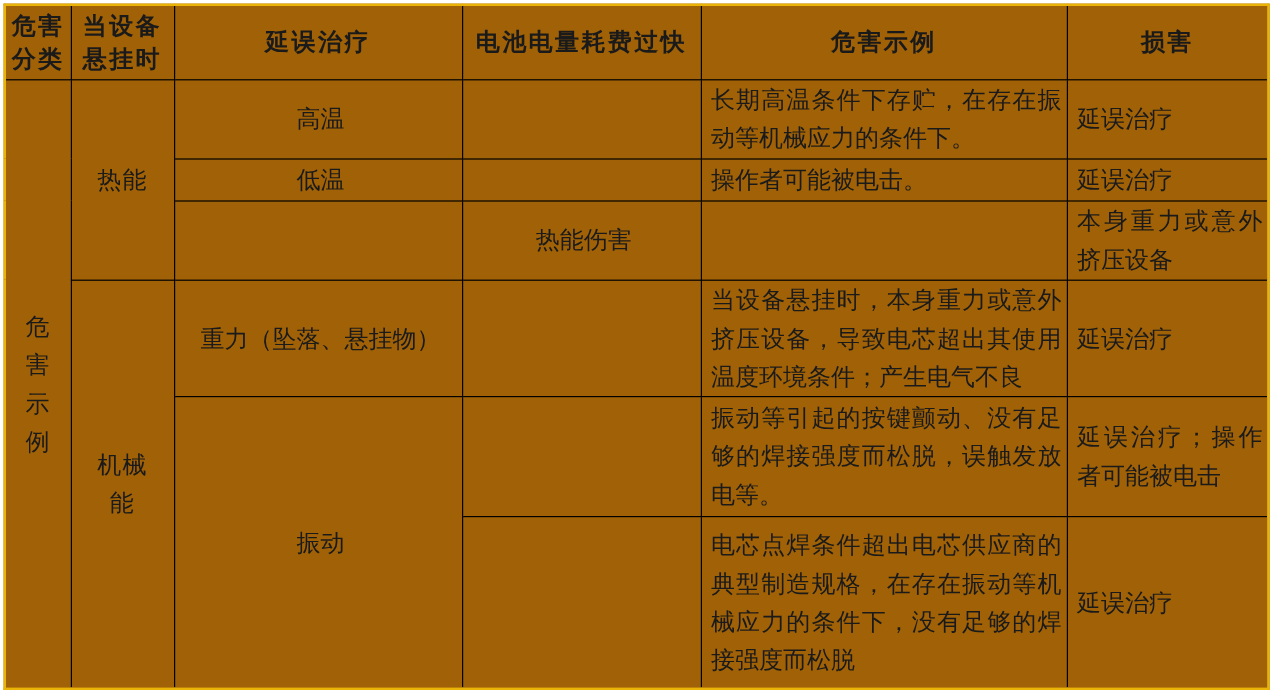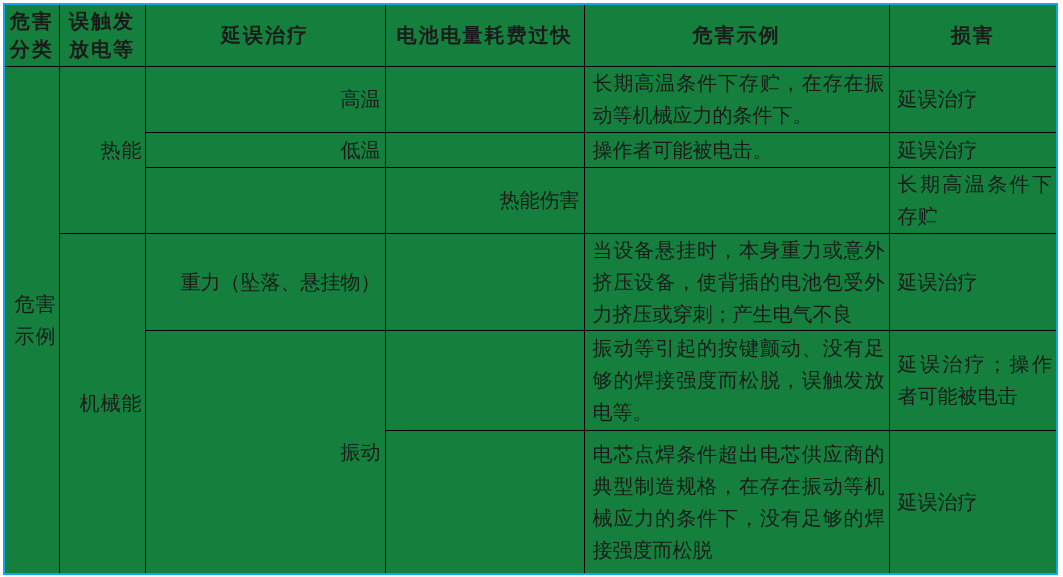--- a/index.html
+++ b/index.html
@@ -7,22 +7,22 @@
     padding: 0;
     background: #ffffff;
     width: 1063px;
     height: 577px;
     overflow: hidden;
   }
   table.hazard {
     border-collapse: collapse;
     table-layout: fixed;
     margin: 3px 0 0 3px;
-    border: 2px solid #0ea5e9;
-    background: #15803d;
+    border: 2px solid #eab308;
+    background: #a16207;
   }
   table.hazard th,
   table.hazard td {
     border: 1px solid #000000;
     color: #1a1a1a;
     vertical-align: middle;
     overflow: hidden;
   }
   table.hazard th {
     font-family: "DejaVu Sans", "Liberation Sans", sans-serif;
@@ -31,25 +31,25 @@
     line-height: 28px;
     text-align: center;
     letter-spacing: 2px;
     padding: 0 2px;
   }
   table.hazard td {
     font-family: "DejaVu Serif", "Liberation Serif", serif;
     font-size: 20px;
     line-height: 32px;
     padding: 0 4px 0 8px;
-    text-align: right;
+    text-align: center;
   }
   table.hazard td.c {
-    text-align: right;
-    padding: 0 2px;
+    text-align: center;
+    padding: 0 12px;
     letter-spacing: 1px;
   }
   table.hazard td.j {
     text-align: justify;
     text-justify: inter-character;
   }
 </style>
 </head>
 <body>
 
@@ -58,21 +58,21 @@
     <col style="width:55px">
     <col style="width:86px">
     <col style="width:240px">
     <col style="width:199px">
     <col style="width:305px">
     <col style="width:168px">
   </colgroup>
   <thead>
     <tr style="height:62px">
       <th>危害分类</th>
-      <th>误触发放电等</th>
+      <th>当设备悬挂时</th>
       <th>延误治疗</th>
       <th>电池电量耗费过快</th>
       <th>危害示例</th>
       <th>损害</th>
     </tr>
   </thead>
   <tbody>
     <tr style="height:66px">
       <td class="c" rowspan="6">危害示例</td>
       <td class="c" rowspan="3">热能</td>
@@ -84,27 +84,27 @@
     <tr style="height:35px">
       <td>低温</td>
       <td></td>
       <td class="j">操作者可能被电击。</td>
       <td class="j">延误治疗</td>
     </tr>
     <tr style="height:66px">
       <td></td>
       <td>热能伤害</td>
       <td class="j"></td>
-      <td class="j">长期高温条件下存贮</td>
+      <td class="j">本身重力或意外挤压设备</td>
     </tr>
     <tr style="height:97px">
       <td class="c" rowspan="3">机械能</td>
       <td>重力（坠落、悬挂物）</td>
       <td></td>
-      <td class="j">当设备悬挂时，本身重力或意外挤压设备，使背插的电池包受外力挤压或穿刺；产生电气不良</td>
+      <td class="j">当设备悬挂时，本身重力或意外挤压设备，导致电芯超出其使用温度环境条件；产生电气不良</td>
       <td class="j">延误治疗</td>
     </tr>
     <tr style="height:100px">
       <td rowspan="2">振动</td>
       <td></td>
       <td class="j">振动等引起的按键颤动、没有足够的焊接强度而松脱，误触发放电等。</td>
       <td class="j">延误治疗；操作者可能被电击</td>
     </tr>
     <tr style="height:144px">
       <td></td>

